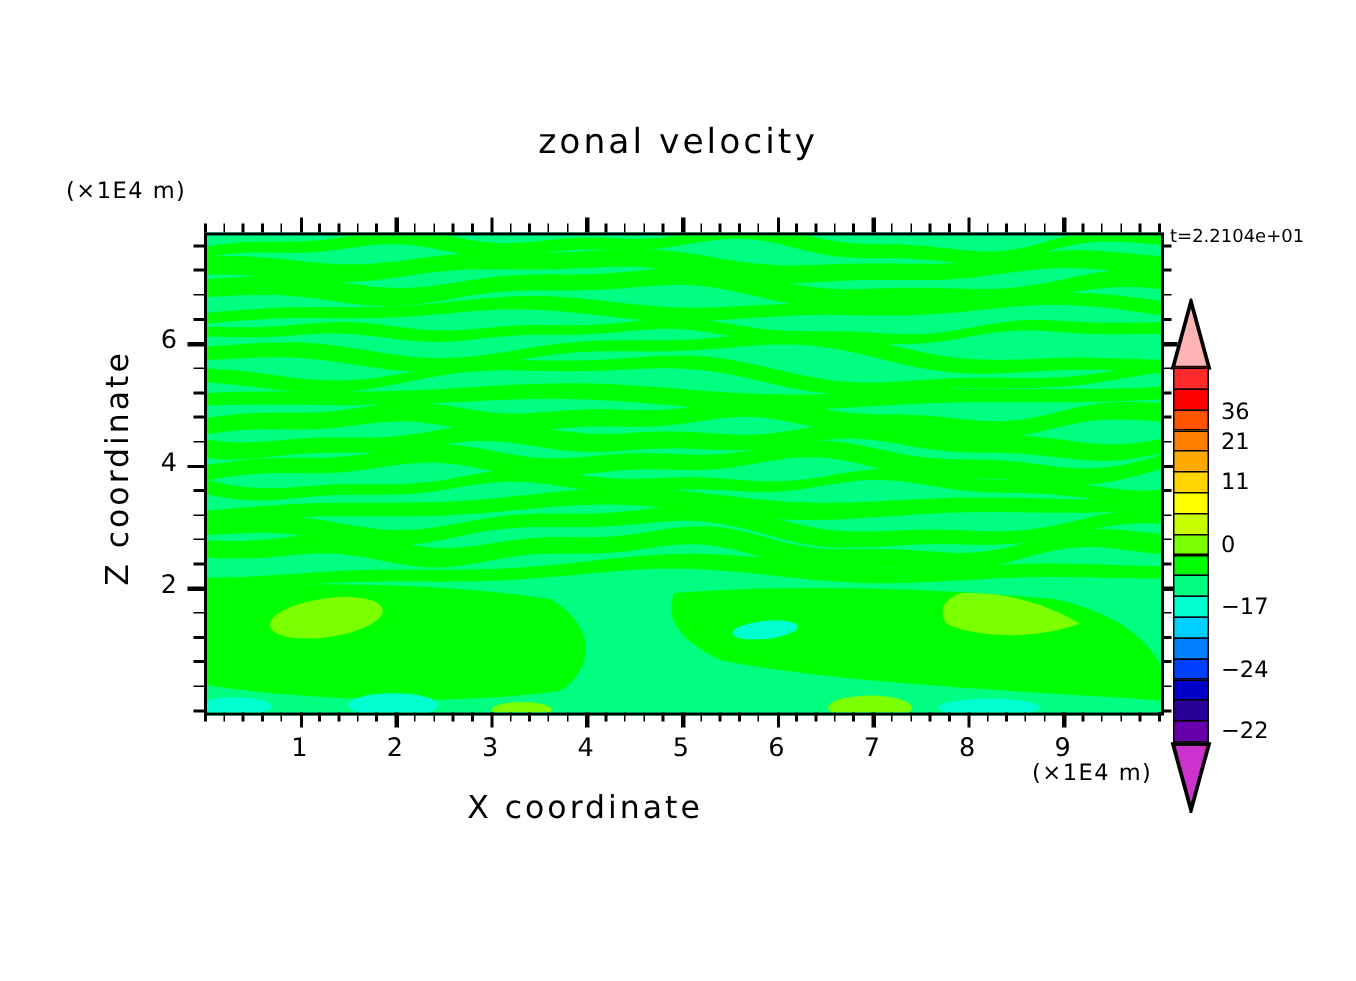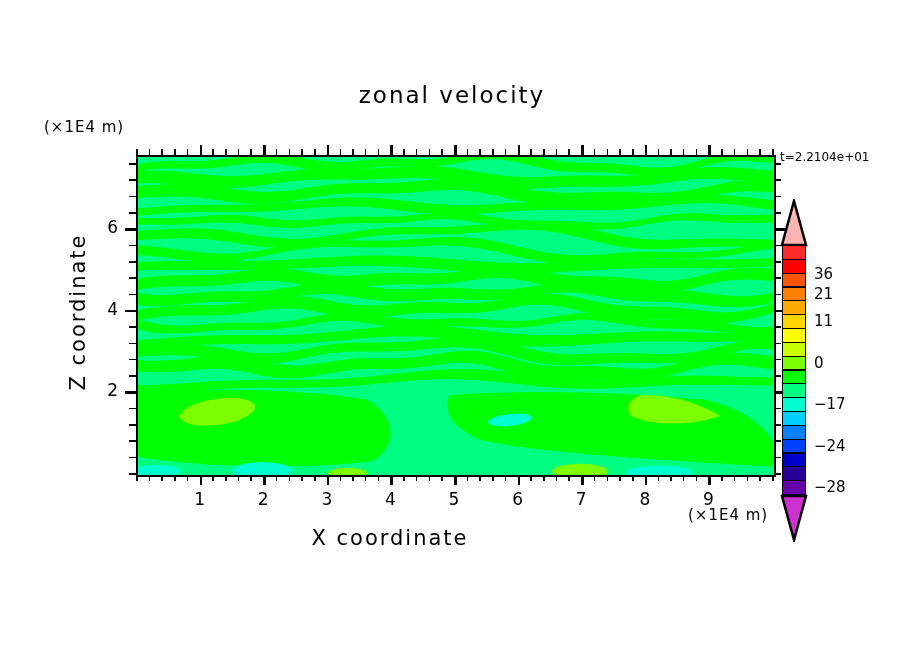--- a/index.html
+++ b/index.html
@@ -270,18 +270,18 @@
       <div class="cbcell" style="top: 138.333px; height: 14.8333px; background: rgb(0, 255, 128);"></div>
       <div class="cbcell" style="top: 152.167px; height: 14.8333px; background: rgb(0, 255, 208);"></div>
       <div class="cblabel" style="top: 150.167px;">−17</div>
       <div class="cbcell" style="top: 166px; height: 14.8333px; background: rgb(0, 208, 255);"></div>
       <div class="cbcell" style="top: 179.833px; height: 14.8333px; background: rgb(0, 128, 255);"></div>
       <div class="cbcell" style="top: 193.667px; height: 14.8333px; background: rgb(0, 64, 255);"></div>
       <div class="cblabel" style="top: 191.667px;">−24</div>
       <div class="cbcell" style="top: 207.5px; height: 14.8333px; background: rgb(0, 0, 200);"></div>
       <div class="cbcell" style="top: 221.333px; height: 14.8333px; background: rgb(40, 0, 152);"></div>
       <div class="cbcell" style="top: 235.167px; height: 14.8333px; background: rgb(102, 0, 170);"></div>
-      <div class="cblabel" style="top: 233.167px;">−28</div>
+      <div class="cblabel" style="top: 233.167px;">−22</div>
     </div>
   <svg class="abs" style="left:-7px;top:249px;" width="38" height="48">
     <polygon id="cbbot" points="19,46 7,2 31,2" stroke="#000" stroke-width="2.5" fill="#cc33cc"></polygon>
   </svg>
 </div>
 
 </body></html>

